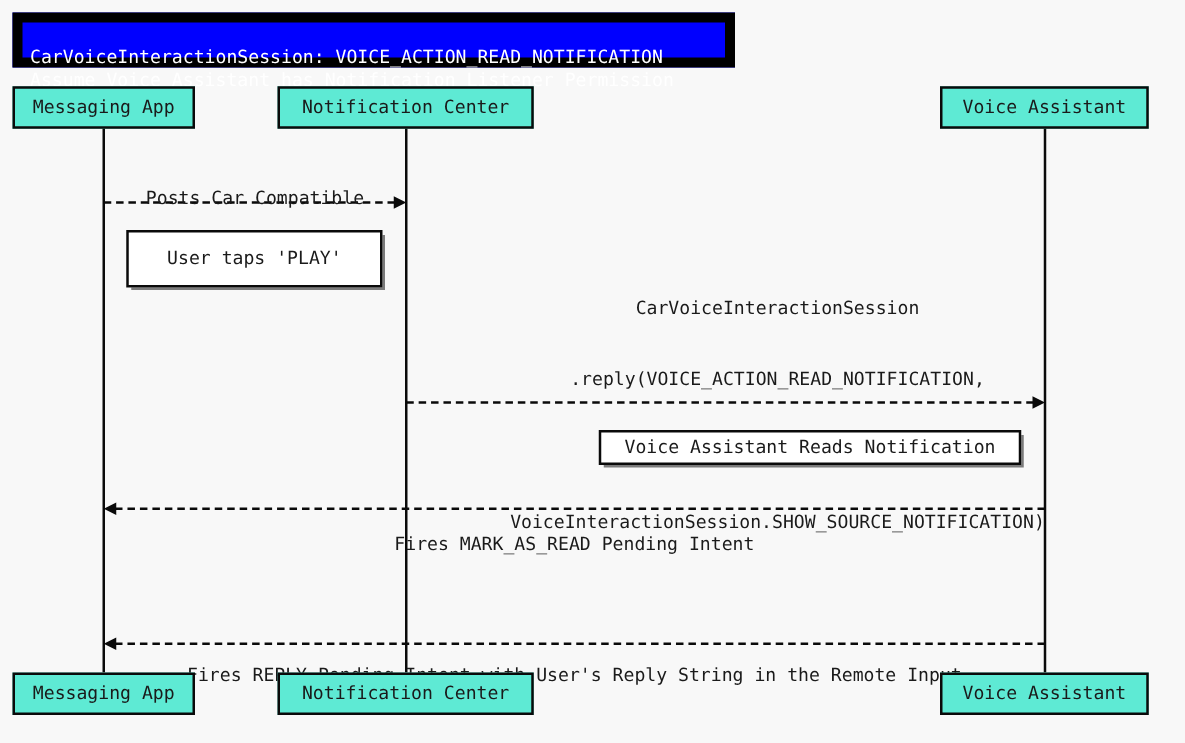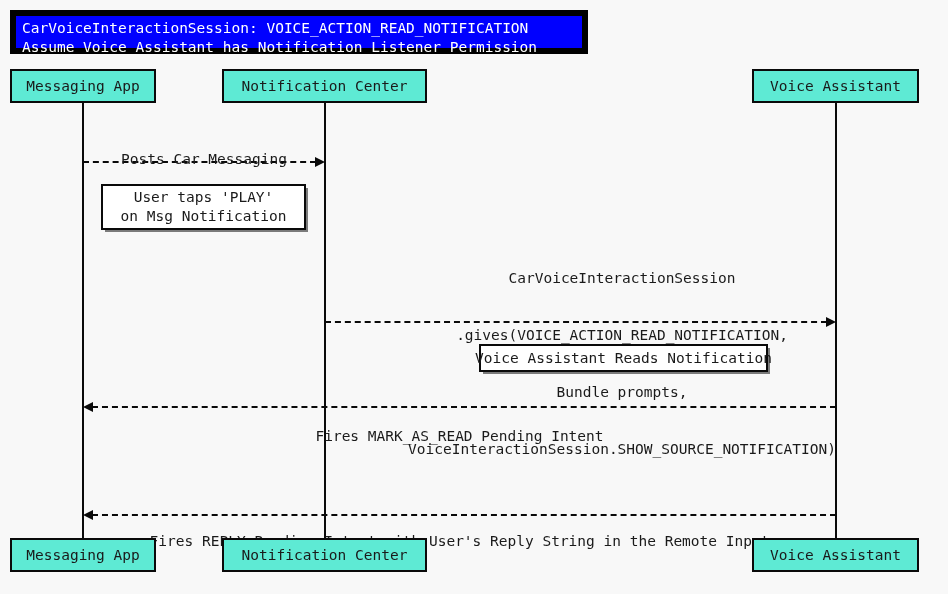--- a/index.html
+++ b/index.html
@@ -26,23 +26,23 @@
   }
 
   
   .title-banner {
     position: absolute;
     left: 10px;
     top: 10px;
     width: 578px;
     height: 44px;
     background: #0000ff;
-    border: 6px solid #000000;
+    border: 8px solid #000000;
     box-sizing: border-box;
-    padding: 3px 6px 0 6px;
+    padding: 19px 6px 0 6px;
   }
   .title-banner .tline {
     color: #ffffff;
     font-size: 14.5px;
     line-height: 19px;
     white-space: pre;
     letter-spacing: 0px;
   }
 
   
@@ -140,41 +140,40 @@
     <span>Messaging App</span>
   </div>
   <div class="participant" style="left:222px; top:69px; width:205px;">
     <span>Notification Center</span>
   </div>
   <div class="participant" style="left:752px; top:69px; width:167px;">
     <span>Voice Assistant</span>
   </div>
 
   <div class="msg-label" style="left:83px; top:112px; width:242px;">
-    <div>Posts Car Messaging</div>
+    <div>Posts Car Compatible</div>
     <div>Messaging Notification</div>
   </div>
   <div class="msg-line" style="left:83px; top:161px; width:233px;"></div>
   <div class="arrowhead right" style="left:315px; top:157px;"></div>
 
   <div class="note" style="left:101px; top:184px; width:205px; height:46px;">
     <div class="nline">User taps 'PLAY'</div>
-    <div class="nline">on Msg Notification</div>
   </div>
 
-  <div class="msg-label" style="left:325px; top:231px; width:594px;">
+  <div class="msg-label" style="left:325px; top:200px; width:594px;">
     <div>CarVoiceInteractionSession</div>
-    <div>.gives(VOICE_ACTION_READ_NOTIFICATION,</div>
+    <div>.reply(VOICE_ACTION_READ_NOTIFICATION,</div>
     <div>Bundle prompts,</div>
     <div>VoiceInteractionSession.SHOW_SOURCE_NOTIFICATION)</div>
   </div>
   <div class="msg-line" style="left:325px; top:321px; width:502px;"></div>
   <div class="arrowhead right" style="left:826px; top:317px;"></div>
 
-  <div class="note" style="left:479px; top:344px; width:289px; height:28px;">
+  <div class="note" style="left:479px; top:344px; width:338px; height:28px;">
     <div class="nline">Voice Assistant Reads Notification</div>
   </div>
 
   <div class="msg-label" style="left:83px; top:389px; width:753px;">
     <div>Fires MARK_AS_READ Pending Intent</div>
   </div>
   <div class="msg-line" style="left:92px; top:406px; width:744px;"></div>
   <div class="arrowhead left" style="left:83px; top:402px;"></div>
 
 

